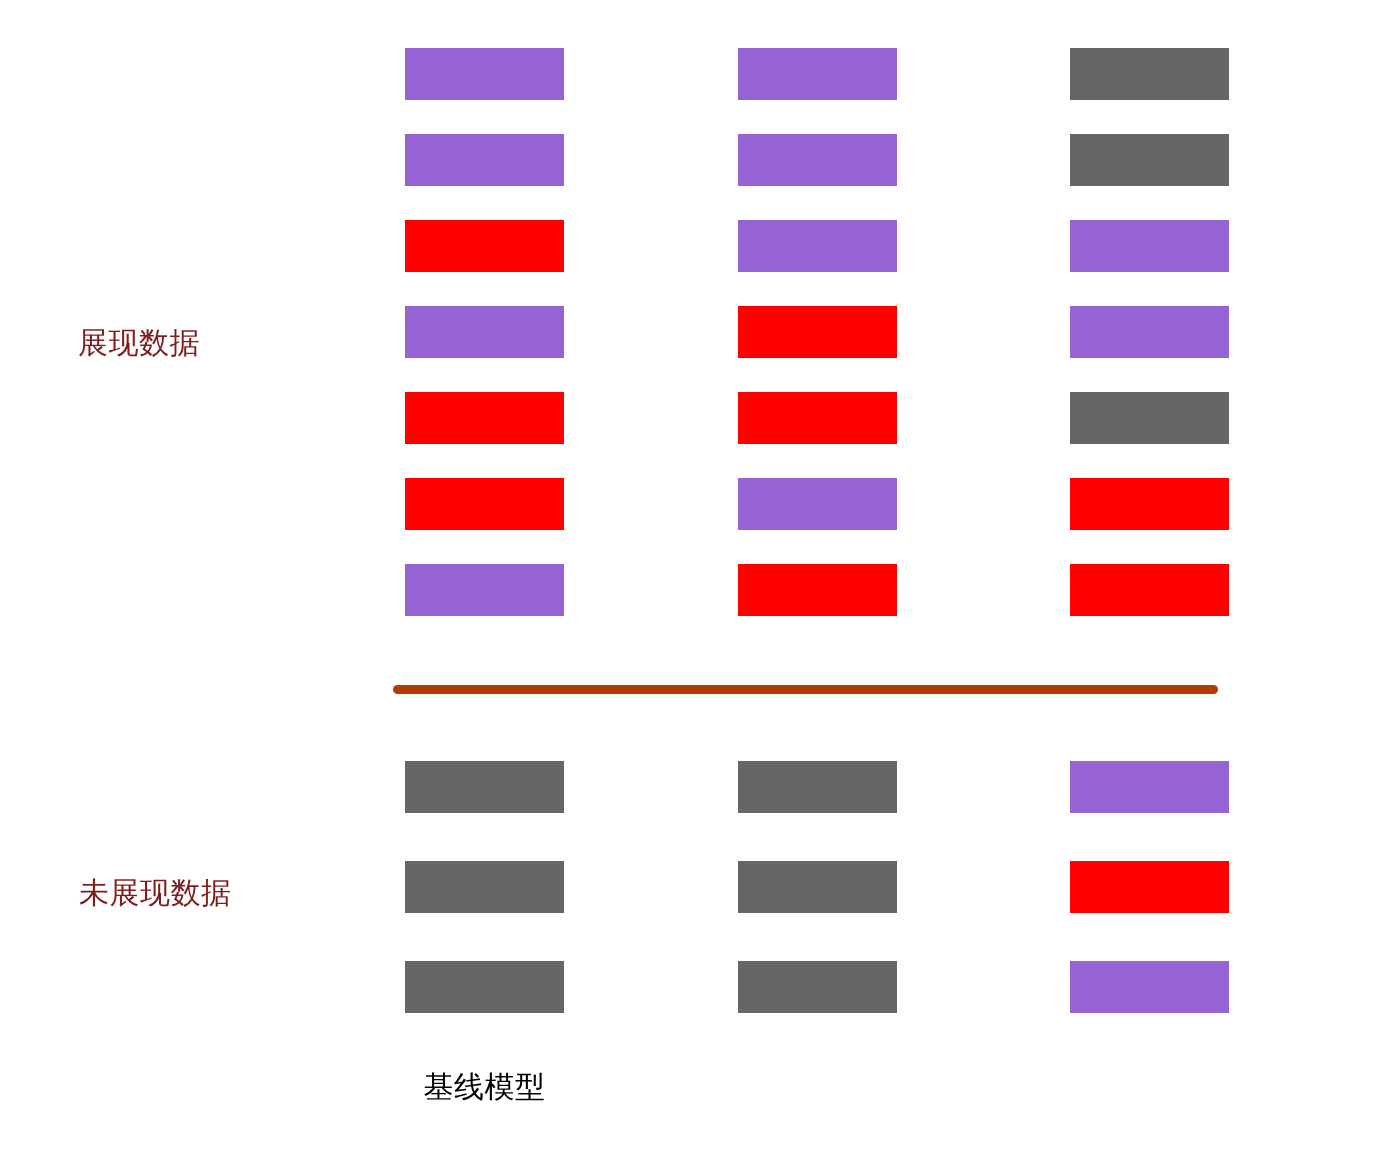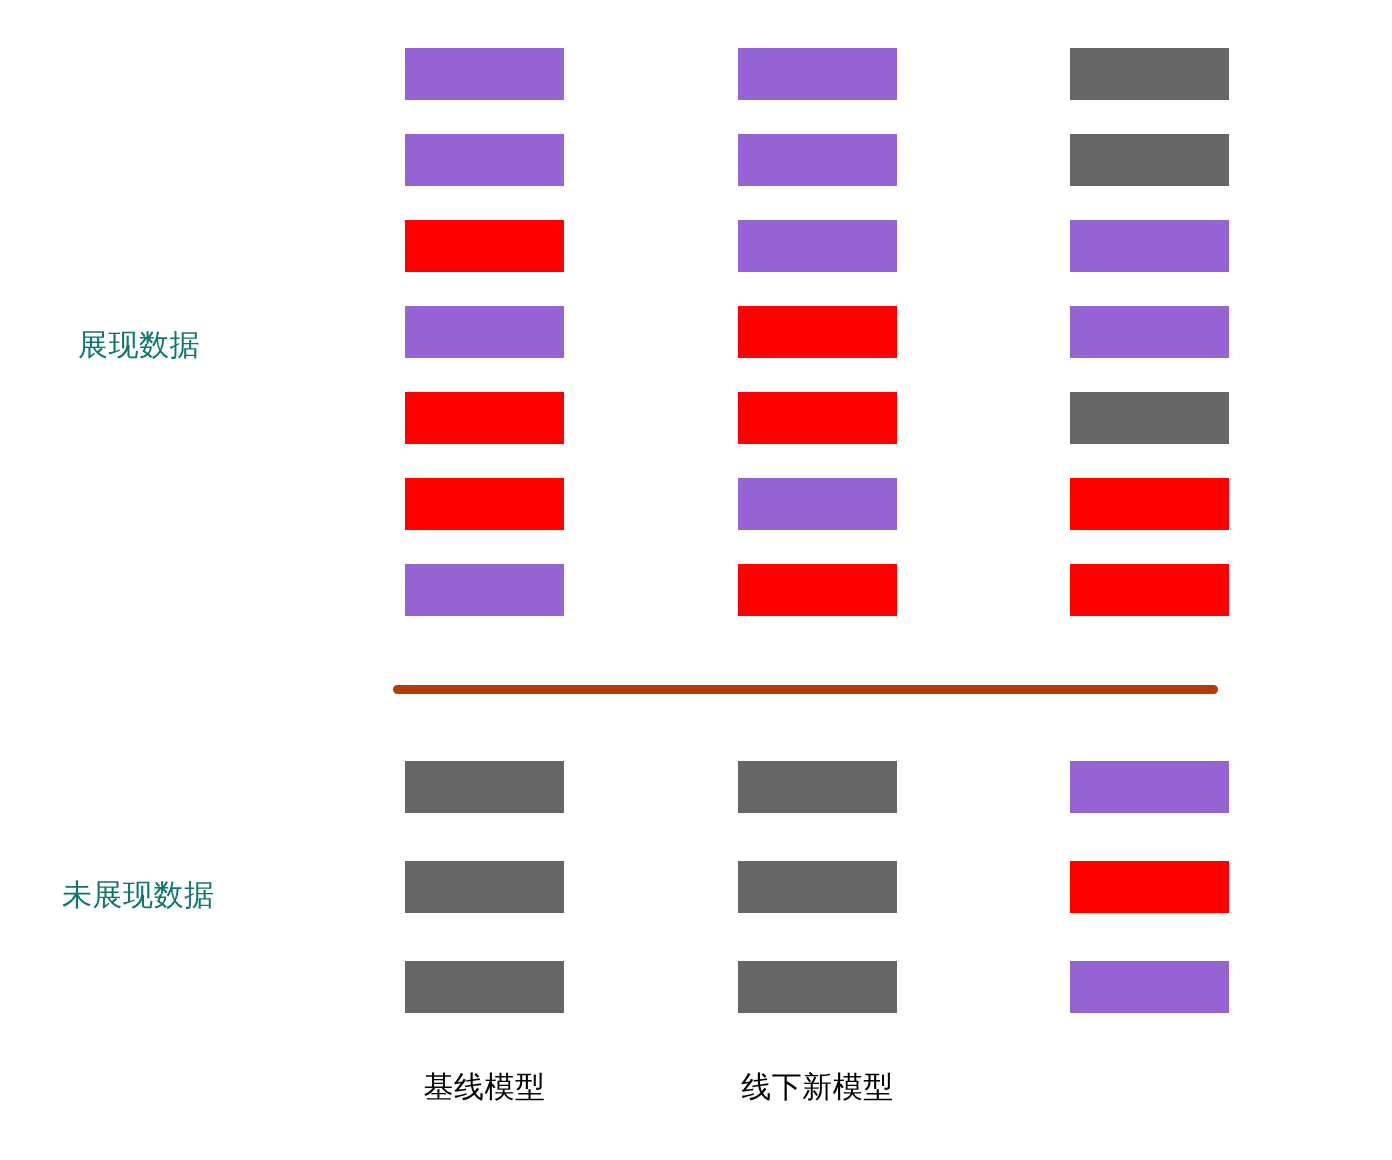--- a/index.html
+++ b/index.html
@@ -14,24 +14,25 @@
   #canvas {
     position: relative;
     width: 1392px;
     height: 1160px;
     background: #ffffff;
     overflow: hidden;
   }
   .row-label {
     position: absolute;
     font-size: 30px;
-    color: #0f766e;
+    color: #7f1d1d;
     white-space: nowrap;
     letter-spacing: 0.5px;
     line-height: 1;
+    font-family: Liberation Mono, monospace;
   }
   .col-label {
     position: absolute;
     font-size: 30px;
     color: #000000;
     white-space: nowrap;
     letter-spacing: 0.5px;
     line-height: 1;
     text-align: center;
   }
@@ -53,21 +54,21 @@
     height: 100%;
   }
 </style>
 </head>
 <body>
 
 <div id="canvas">
 
   <div class="row-label" style="left:78px; top:330px;">展现数据</div>
 
-  <div class="row-label" style="left:62px; top:880px;">未展现数据</div>
+  <div class="row-label" style="left:79px; top:880px;">未展现数据</div>
 
   <div class="section" id="bars-layer">
       <div class="bar" style="left: 390px; top: 48px; width: 159px; height: 52px; background: rgb(149, 99, 212);"></div>
       <div class="bar" style="left: 723px; top: 48px; width: 159px; height: 52px; background: rgb(149, 99, 212);"></div>
       <div class="bar" style="left: 1055px; top: 48px; width: 159px; height: 52px; background: rgb(102, 102, 102);"></div>
       <div class="bar" style="left: 390px; top: 134px; width: 159px; height: 52px; background: rgb(149, 99, 212);"></div>
       <div class="bar" style="left: 723px; top: 134px; width: 159px; height: 52px; background: rgb(149, 99, 212);"></div>
       <div class="bar" style="left: 1055px; top: 134px; width: 159px; height: 52px; background: rgb(102, 102, 102);"></div>
       <div class="bar" style="left: 390px; top: 220px; width: 159px; height: 52px; background: rgb(255, 0, 0);"></div>
       <div class="bar" style="left: 723px; top: 220px; width: 159px; height: 52px; background: rgb(149, 99, 212);"></div>
@@ -92,16 +93,15 @@
       <div class="bar" style="left: 1055px; top: 861px; width: 159px; height: 52px; background: rgb(255, 0, 0);"></div>
       <div class="bar" style="left: 390px; top: 961px; width: 159px; height: 52px; background: rgb(102, 102, 102);"></div>
       <div class="bar" style="left: 723px; top: 961px; width: 159px; height: 52px; background: rgb(102, 102, 102);"></div>
       <div class="bar" style="left: 1055px; top: 961px; width: 159px; height: 52px; background: rgb(149, 99, 212);"></div>
     </div>
 
   <div class="divider" id="divider-line" style="left: 393px; top: 685px; width: 825px; height: 9px; background: rgb(179, 60, 0);"></div>
 
   <div class="section" id="col-labels-layer">
       <div class="col-label" style="left: 349.5px; top: 1072px; width: 240px;">基线模型</div>
-      <div class="col-label" style="left: 682.5px; top: 1072px; width: 240px;">线下新模型</div>
     </div>
 
 </div>
 
 </body></html>

